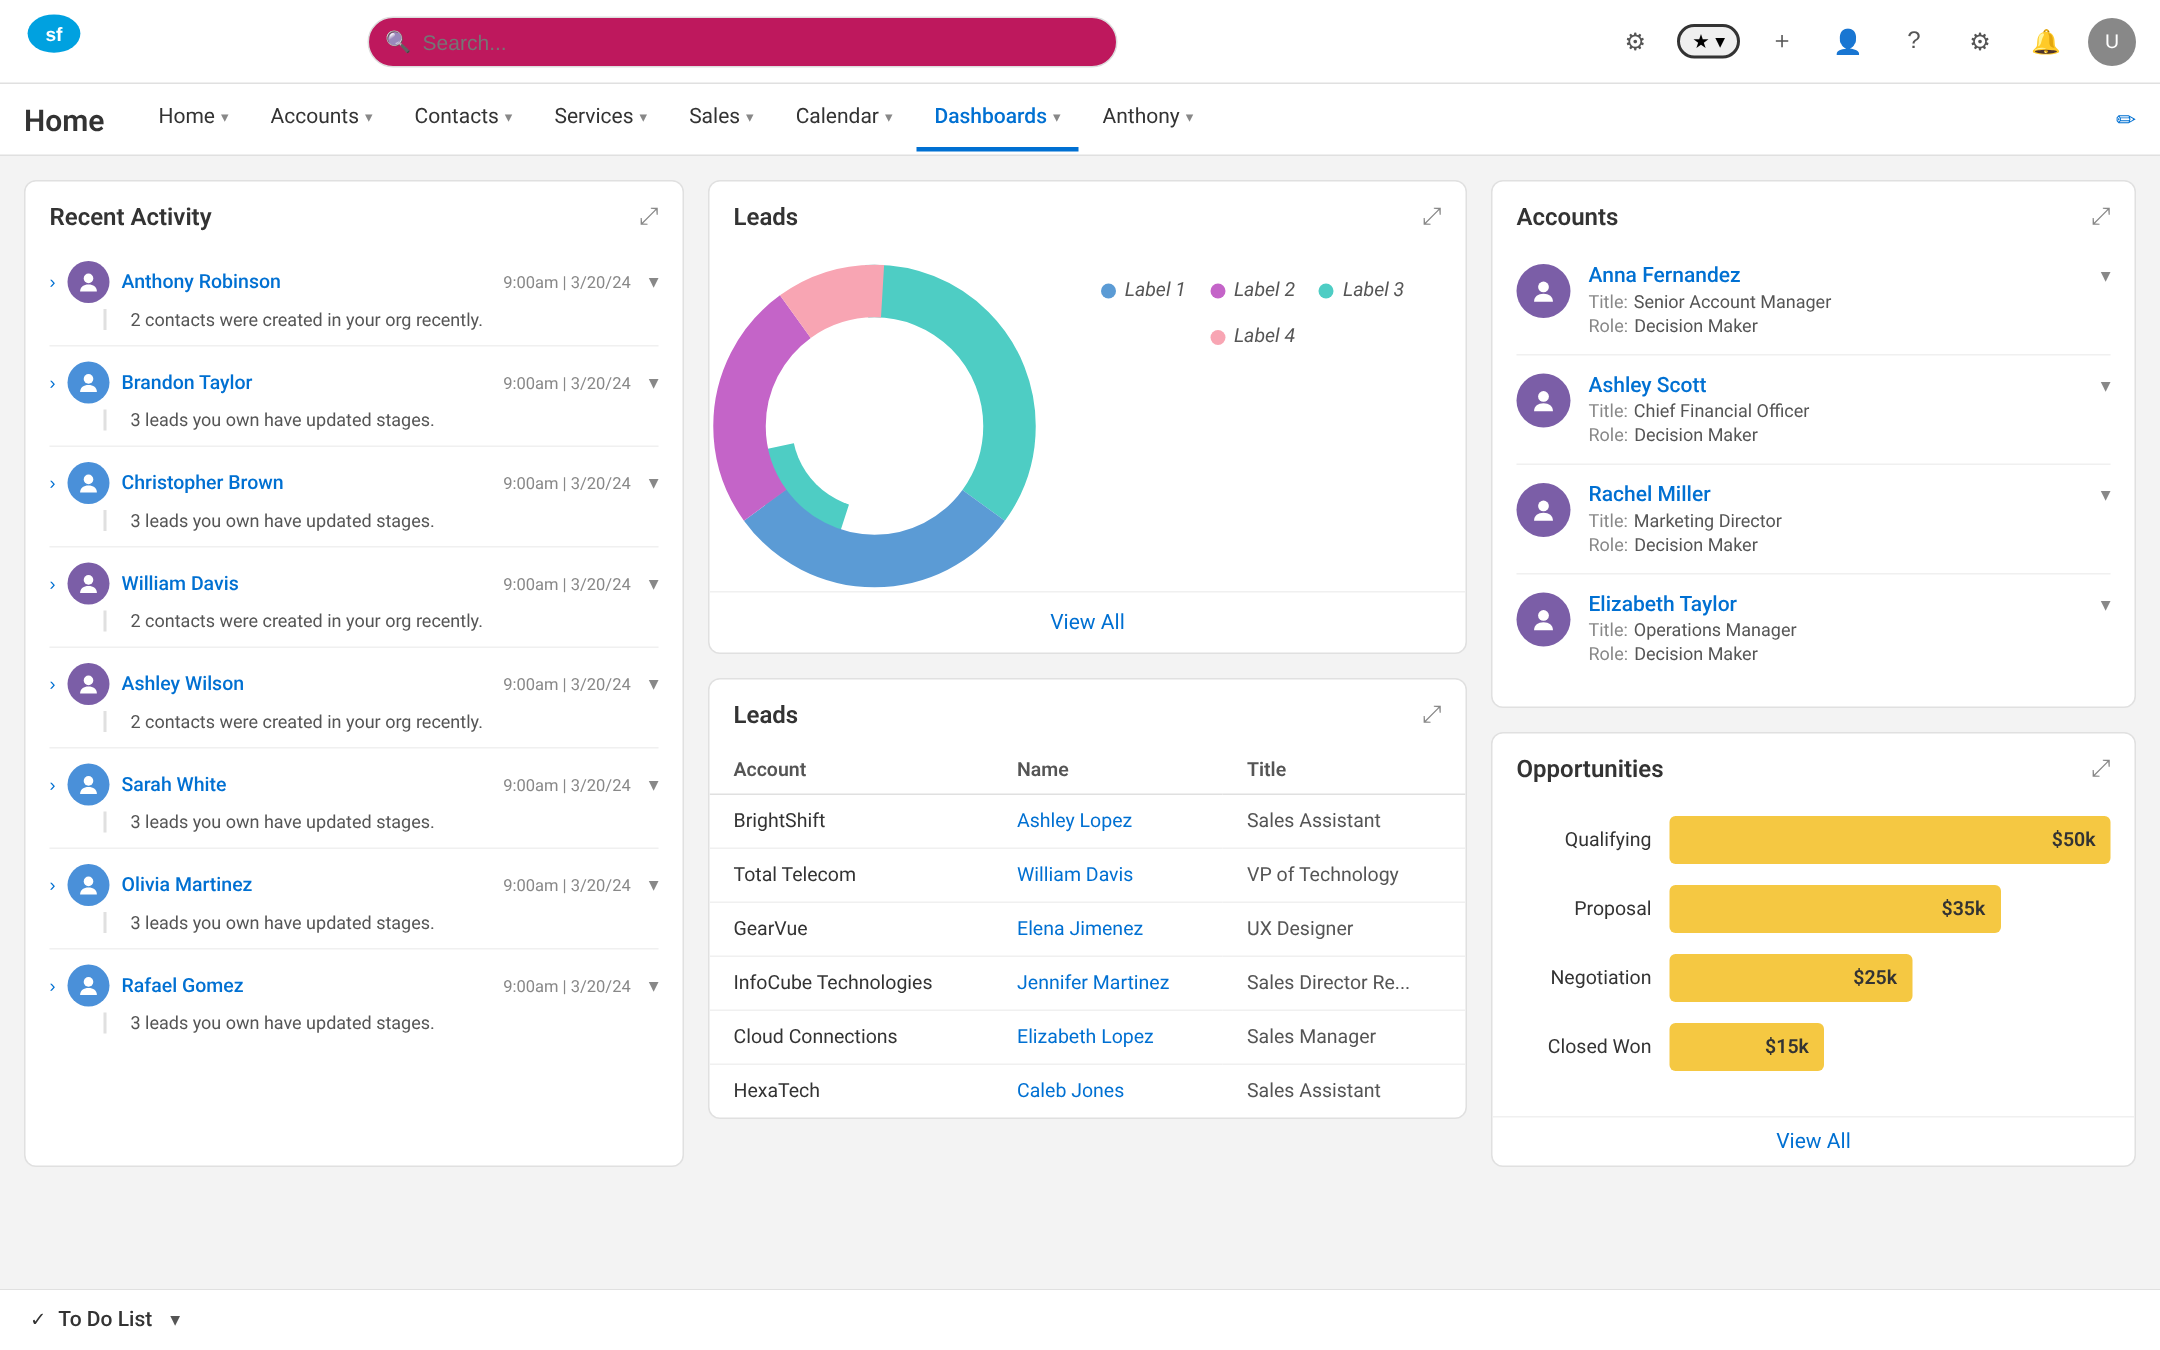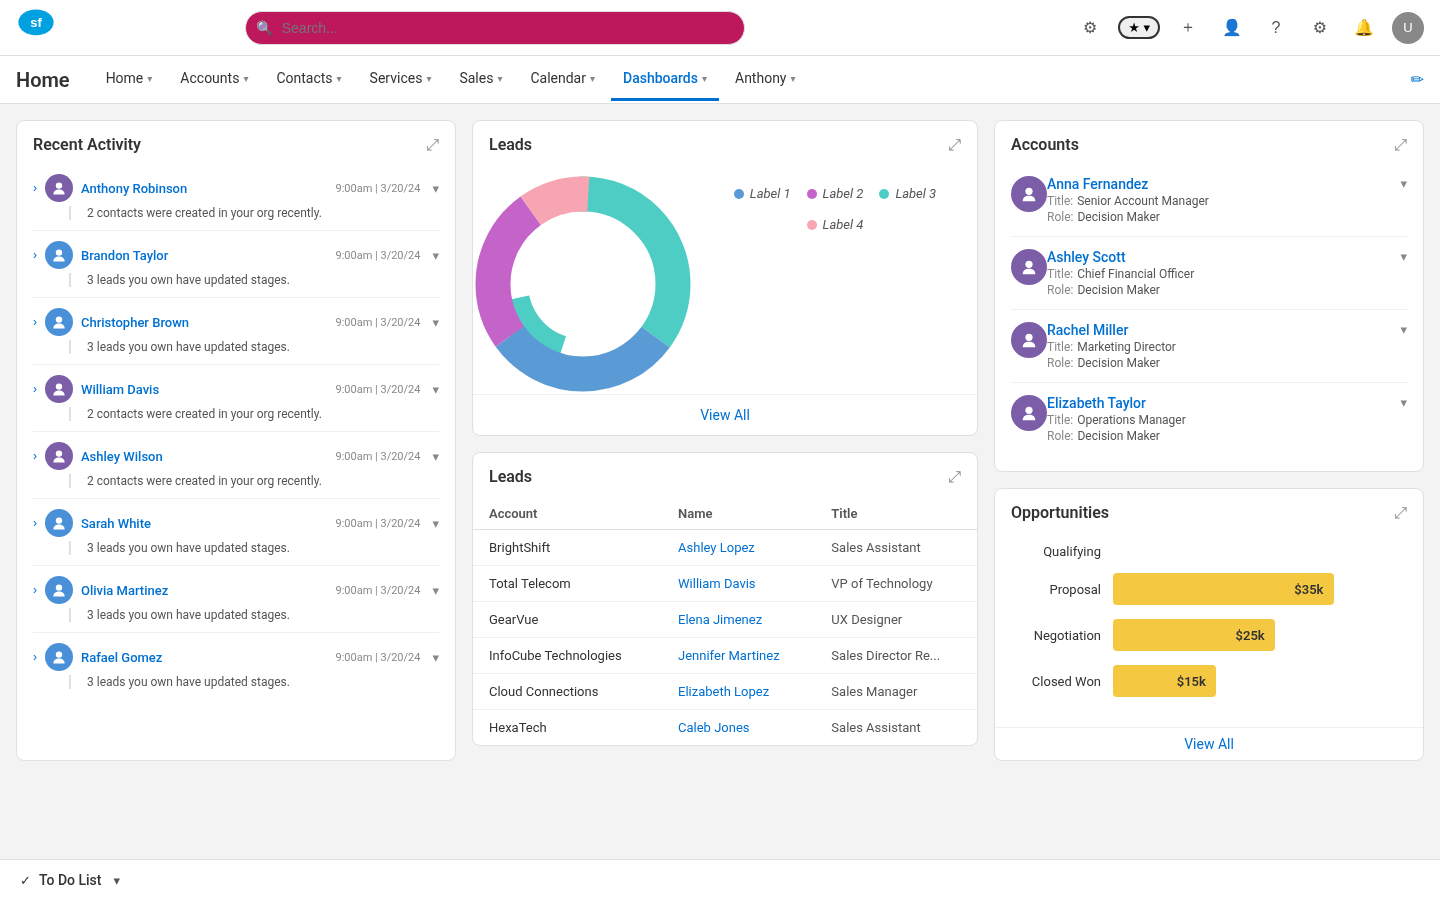--- a/index.html
+++ b/index.html
@@ -61,21 +61,21 @@
     .leads-table { width: 100%; border-collapse: collapse; }
     .leads-table th { text-align: left; padding: 10px 16px 8px; color: #555; font-weight: 600; font-size: 13px; border-bottom: 1px solid #e0e0e0; }
     .leads-table td { padding: 10px 16px; font-size: 13px; border-bottom: 1px solid #f0f0f0; vertical-align: middle; }
     .leads-table tr:last-child td { border-bottom: none; }
     .leads-table td.name-cell { color: #0070d2; cursor: pointer; }
     .leads-table td.account-cell { color: #333; }
     .leads-table td.title-cell { color: #555; }
 
     
     .accounts-list { padding: 0 16px 16px; }
-    .account-item { display: flex; align-items: flex-start; padding: 12px 0; border-bottom: 1px solid #f0f0f0; position: relative; }
+    .account-item { display: flex; align-items: flex-start; gap: 12px; padding: 12px 0; border-bottom: 1px solid #f0f0f0; position: relative; }
     .account-item:last-child { border-bottom: none; }
     .account-icon { width: 36px; height: 36px; border-radius: 50%; background: #7b5ea7; display: flex; align-items: center; justify-content: center; color: white; font-size: 14px; flex-shrink: 0; }
     .account-info { flex: 1; }
     .account-name { color: #0070d2; font-weight: 500; cursor: pointer; font-size: 14px; }
     .account-detail { font-size: 12px; color: #555; margin-top: 2px; display: flex; gap: 4px; }
     .account-detail-label { color: #888; }
     .account-dropdown { color: #888; cursor: pointer; position: absolute; right: 0; top: 12px; }
 
     
     .opps-content { padding: 12px 16px 16px; }
@@ -478,20 +478,23 @@
     </div>
 
     <div class="card">
       <div class="card-header">
         <span class="card-title">Opportunities</span>
         <button class="expand-btn">⤢</button>
       </div>
       <div class="opps-content" id="opps-content">
       <div class="opp-row">
     <span class="opp-label">Qualifying</span>
+    <div class="opp-bar-wrap">
+      <div class="opp-bar" style="width:100%">$50k</div>
+    </div>
   </div>
           <div class="opp-row">
     <span class="opp-label">Proposal</span>
     <div class="opp-bar-wrap">
       <div class="opp-bar" style="width:75%">$35k</div>
     </div>
   </div>
           <div class="opp-row">
     <span class="opp-label">Negotiation</span>
     <div class="opp-bar-wrap">

